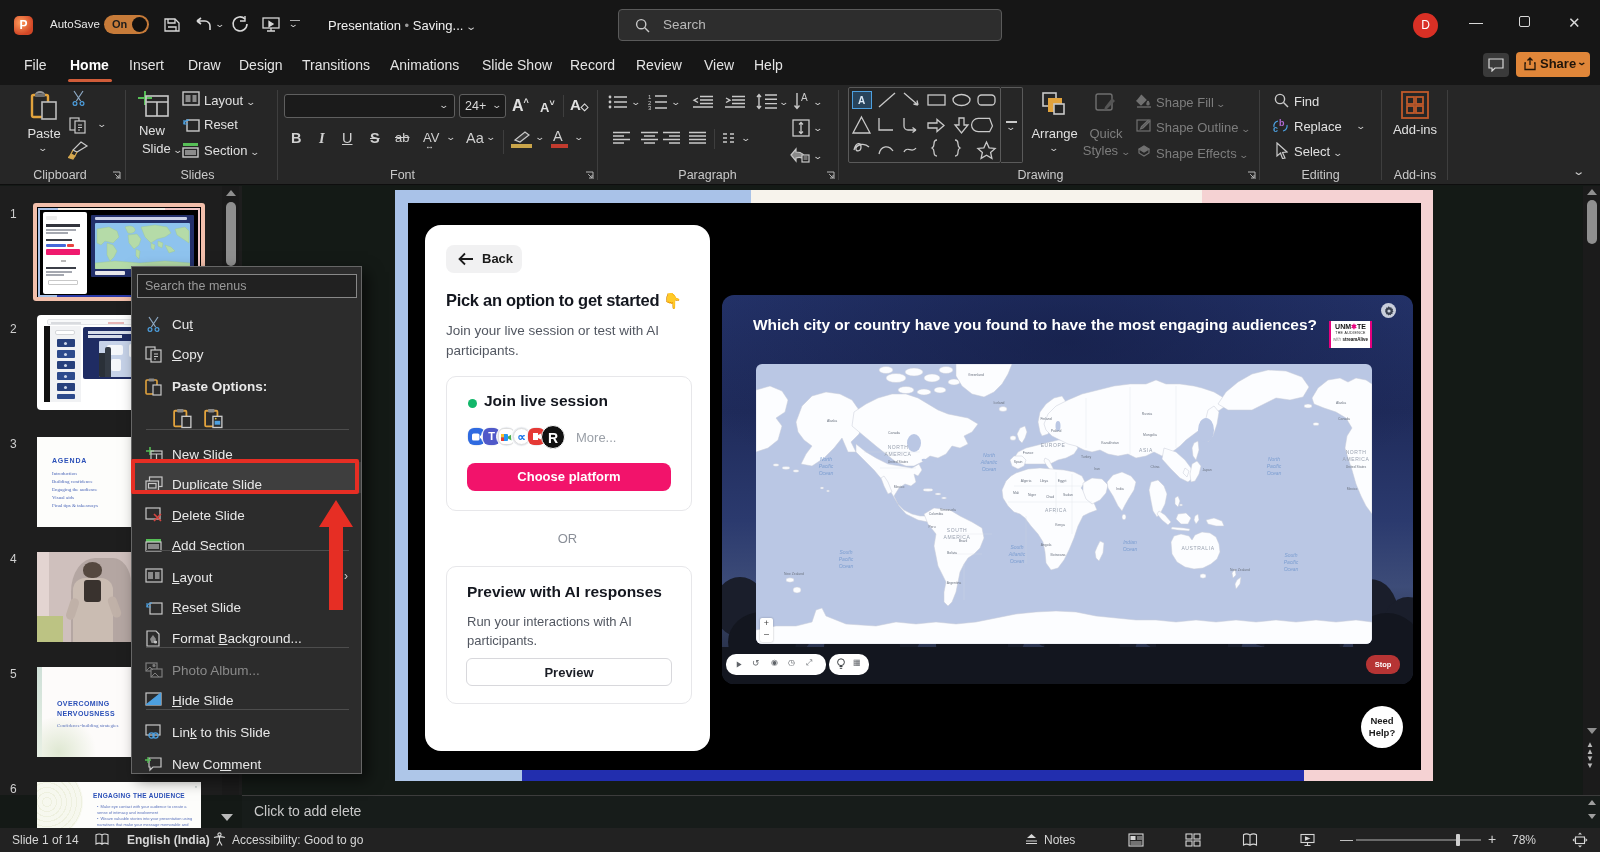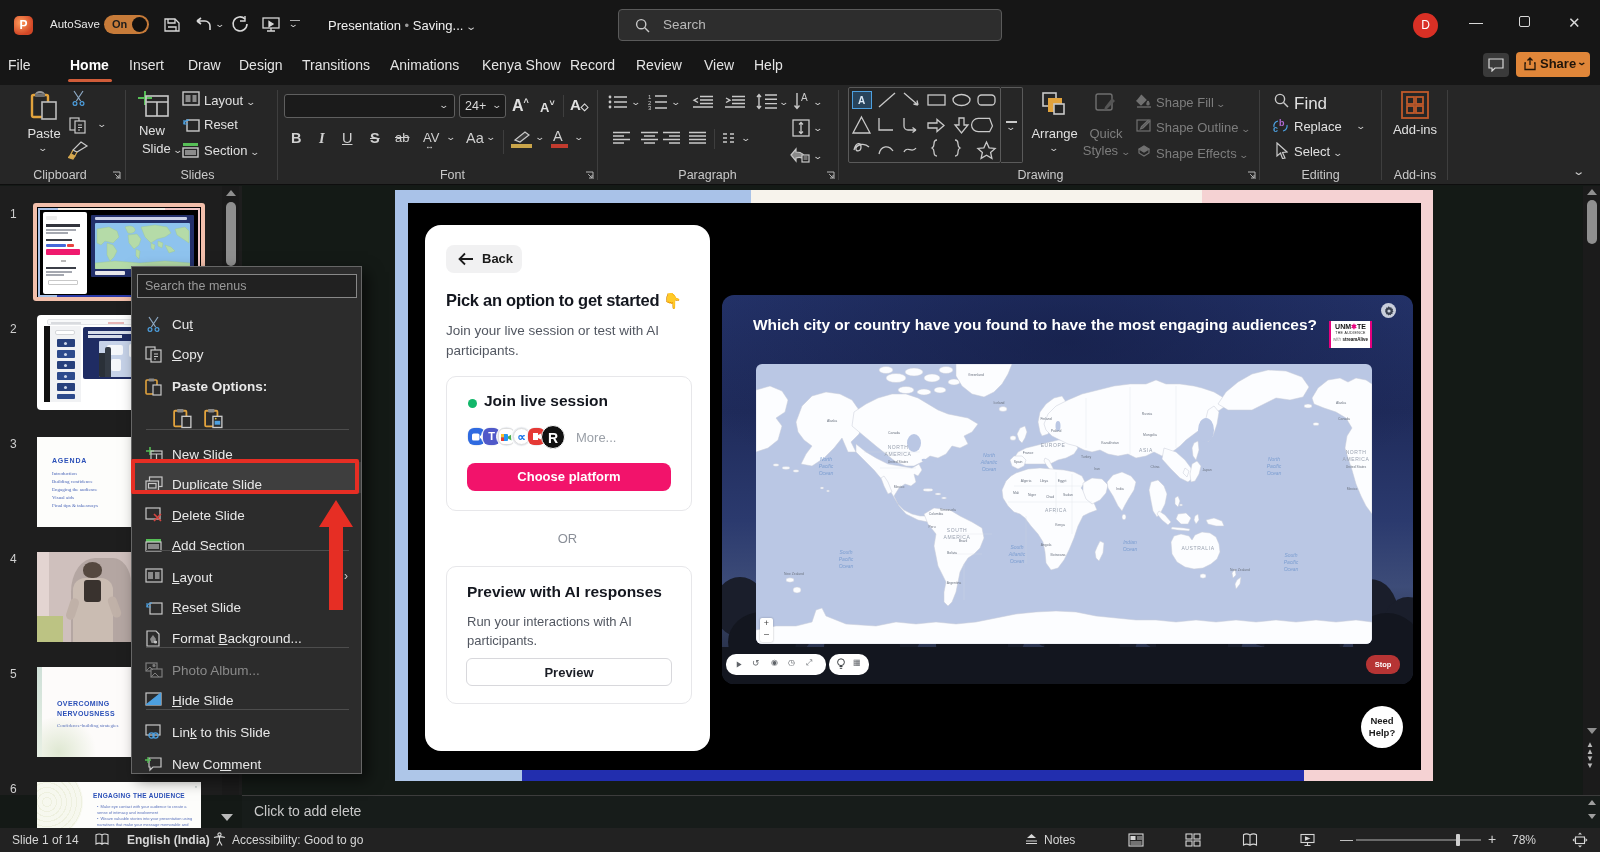--- a/index.html
+++ b/index.html
@@ -49,28 +49,28 @@
     <span class="abs" style="left:44px;top:7px;color:#b9b9b9;font-size:13.5px;">Search</span>
   </div>
 
   <div class="abs" style="left:1413px;top:13px;width:25px;height:25px;border-radius:50%;background:#d93025;color:#fff;font-size:12px;text-align:center;line-height:25px;">D</div>
   <span class="abs" style="left:1469px;top:14px;color:#d8d8d8;font-size:14px;">—</span>
   <span class="abs" style="left:1519px;top:16px;width:11px;height:11px;border:1.2px solid #d8d8d8;border-radius:2px;"></span>
   <span class="abs" style="left:1568px;top:14px;color:#d8d8d8;font-size:15px;">✕</span>
 
   <div class="abs" id="menubar" style="left:0;top:48px;width:1600px;height:37px;background:#161616;"></div>
   <div class="abs" style="top:57px;left:0;width:800px;height:22px;color:#e4e4e4;font-size:14px;">
-    <span class="abs" style="left:8px;">File</span>
+    <span class="abs" style="left:24px;">File</span>
     <span class="abs" style="left:70px;font-weight:bold;color:#fff;">Home</span>
     <span class="abs" style="left:129px;">Insert</span>
     <span class="abs" style="left:188px;">Draw</span>
     <span class="abs" style="left:239px;">Design</span>
     <span class="abs" style="left:302px;">Transitions</span>
     <span class="abs" style="left:390px;">Animations</span>
-    <span class="abs" style="left:482px;">Kenya Show</span>
+    <span class="abs" style="left:482px;">Slide Show</span>
     <span class="abs" style="left:570px;">Record</span>
     <span class="abs" style="left:636px;">Review</span>
     <span class="abs" style="left:704px;">View</span>
     <span class="abs" style="left:754px;">Help</span>
   </div>
   <div class="abs" style="left:68px;top:79px;width:44px;height:3px;background:#d05c39;border-radius:2px;"></div>
   <div class="abs" style="left:1483px;top:53px;width:26px;height:24px;background:#3a3a3a;border-radius:4px;">
     <svg class="abs" style="left:5px;top:5px;" width="16" height="14" viewBox="0 0 16 14" fill="none" stroke="#d8d8d8" stroke-width="1.2">
         <path d="M1 1 h14 v9 h-8 l-3 3 v-3 h-3 z"></path>
       </svg>
@@ -175,21 +175,21 @@
     </div>
     <div class="abs" style="left:503px;top:45px;width:1px;height:24px;background:#3e3e3e;"></div>
     <svg class="abs" style="left:512px;top:45px;" width="20" height="13" viewBox="0 0 20 13" fill="none" stroke="#c9c9c9" stroke-width="1.2">
         <path d="M3 10 L13 2 L17 5 L8 12 z" fill="#3a3a3a"></path>
       </svg>
     <div class="abs" style="left:511px;top:59px;width:21px;height:4px;background:#caa54a;"></div>
     <span class="chev abs" style="left:536px;top:47px;">⌄</span>
     <span class="abs" style="left:553px;top:43px;font-size:14.5px;color:#d0d0d0;">A</span>
     <div class="abs" style="left:551px;top:59px;width:17px;height:4px;background:#c23b2e;"></div>
     <span class="chev abs" style="left:575px;top:47px;">⌄</span>
-    <div class="abs" style="left:390px;top:83px;width:75px;text-align:right;font-size:12.5px;color:#c9c9c9;">Font</div>
+    <div class="abs" style="left:390px;top:83px;width:75px;text-align:left;font-size:12.5px;color:#c9c9c9;">Font</div>
     <svg class="abs" style="left:585px;top:86px;" width="9" height="9" viewBox="0 0 9 9" stroke="#b5b5b5" fill="none" stroke-width="1">
         <path d="M1 1 h7 v7 M3.2 3.2 L7 7 M7 4 V7 H4"></path>
       </svg>
 
     <div class="abs" id="para-icons" style="left:600px;top:85px;width:240px;height:80px;top:0;">
       <svg class="abs" style="left:8px;top:10px;" width="20" height="14" viewBox="0 0 20 14" stroke="#c9c9c9" stroke-width="1.4" fill="#c9c9c9">
           <circle cx="2" cy="2" r="1.4" stroke="none"></circle>
           <circle cx="2" cy="7" r="1.4" stroke="none"></circle>
           <circle cx="2" cy="12" r="1.4" stroke="none"></circle>
           <path d="M6 2 h13 M6 7 h13 M6 12 h13"></path>
@@ -310,21 +310,21 @@
       </svg>
     <span class="abs" style="left:1156px;top:61px;font-size:13px;color:#7d7d7d;">Shape Effects <span class="chev" style="color:#7d7d7d;font-size:9px;">⌄</span></span>
     <svg class="abs" style="left:1247px;top:86px;" width="9" height="9" viewBox="0 0 9 9" stroke="#b5b5b5" fill="none" stroke-width="1">
         <path d="M1 1 h7 v7 M3.2 3.2 L7 7 M7 4 V7 H4"></path>
       </svg>
 
     <svg class="abs" style="left:1274px;top:8px;" width="15" height="15" viewBox="0 0 15 15" fill="none" stroke="#c9c9c9" stroke-width="1.4">
         <circle cx="6" cy="6" r="4.6"></circle>
         <path d="M9.5 9.5 L14 14"></path>
       </svg>
-    <span class="abs" style="left:1294px;top:9px;font-size:17px;">Find</span>
+    <span class="abs" style="left:1294px;top:9px;font-size:13px;">Find</span>
     <svg class="abs" style="left:1272px;top:33px;" width="17" height="16" viewBox="0 0 17 16">
         <text x="7" y="8" fill="#b06ad4" font-size="9" font-weight="bold">b</text>
         <text x="1" y="14" fill="#4da0e0" font-size="9" font-weight="bold">c</text>
         <path d="M6 3 a5 5 0 0 0 -4 6 M11 13 a5 5 0 0 0 4 -6" stroke="#4da0e0" fill="none" stroke-width="1.2"></path>
       </svg>
     <span class="abs" style="left:1294px;top:34px;font-size:13px;">Replace</span>
     <span class="chev abs" style="left:1357px;top:36px;">⌄</span>
     <svg class="abs" style="left:1276px;top:57px;" width="12" height="17" viewBox="0 0 12 17" fill="none" stroke="#c9c9c9" stroke-width="1.2">
         <path d="M1 1 L11 10 L6.5 10.5 L9 16 L6.5 16.5 L4.5 11 L1 14 z"></path>
       </svg>

